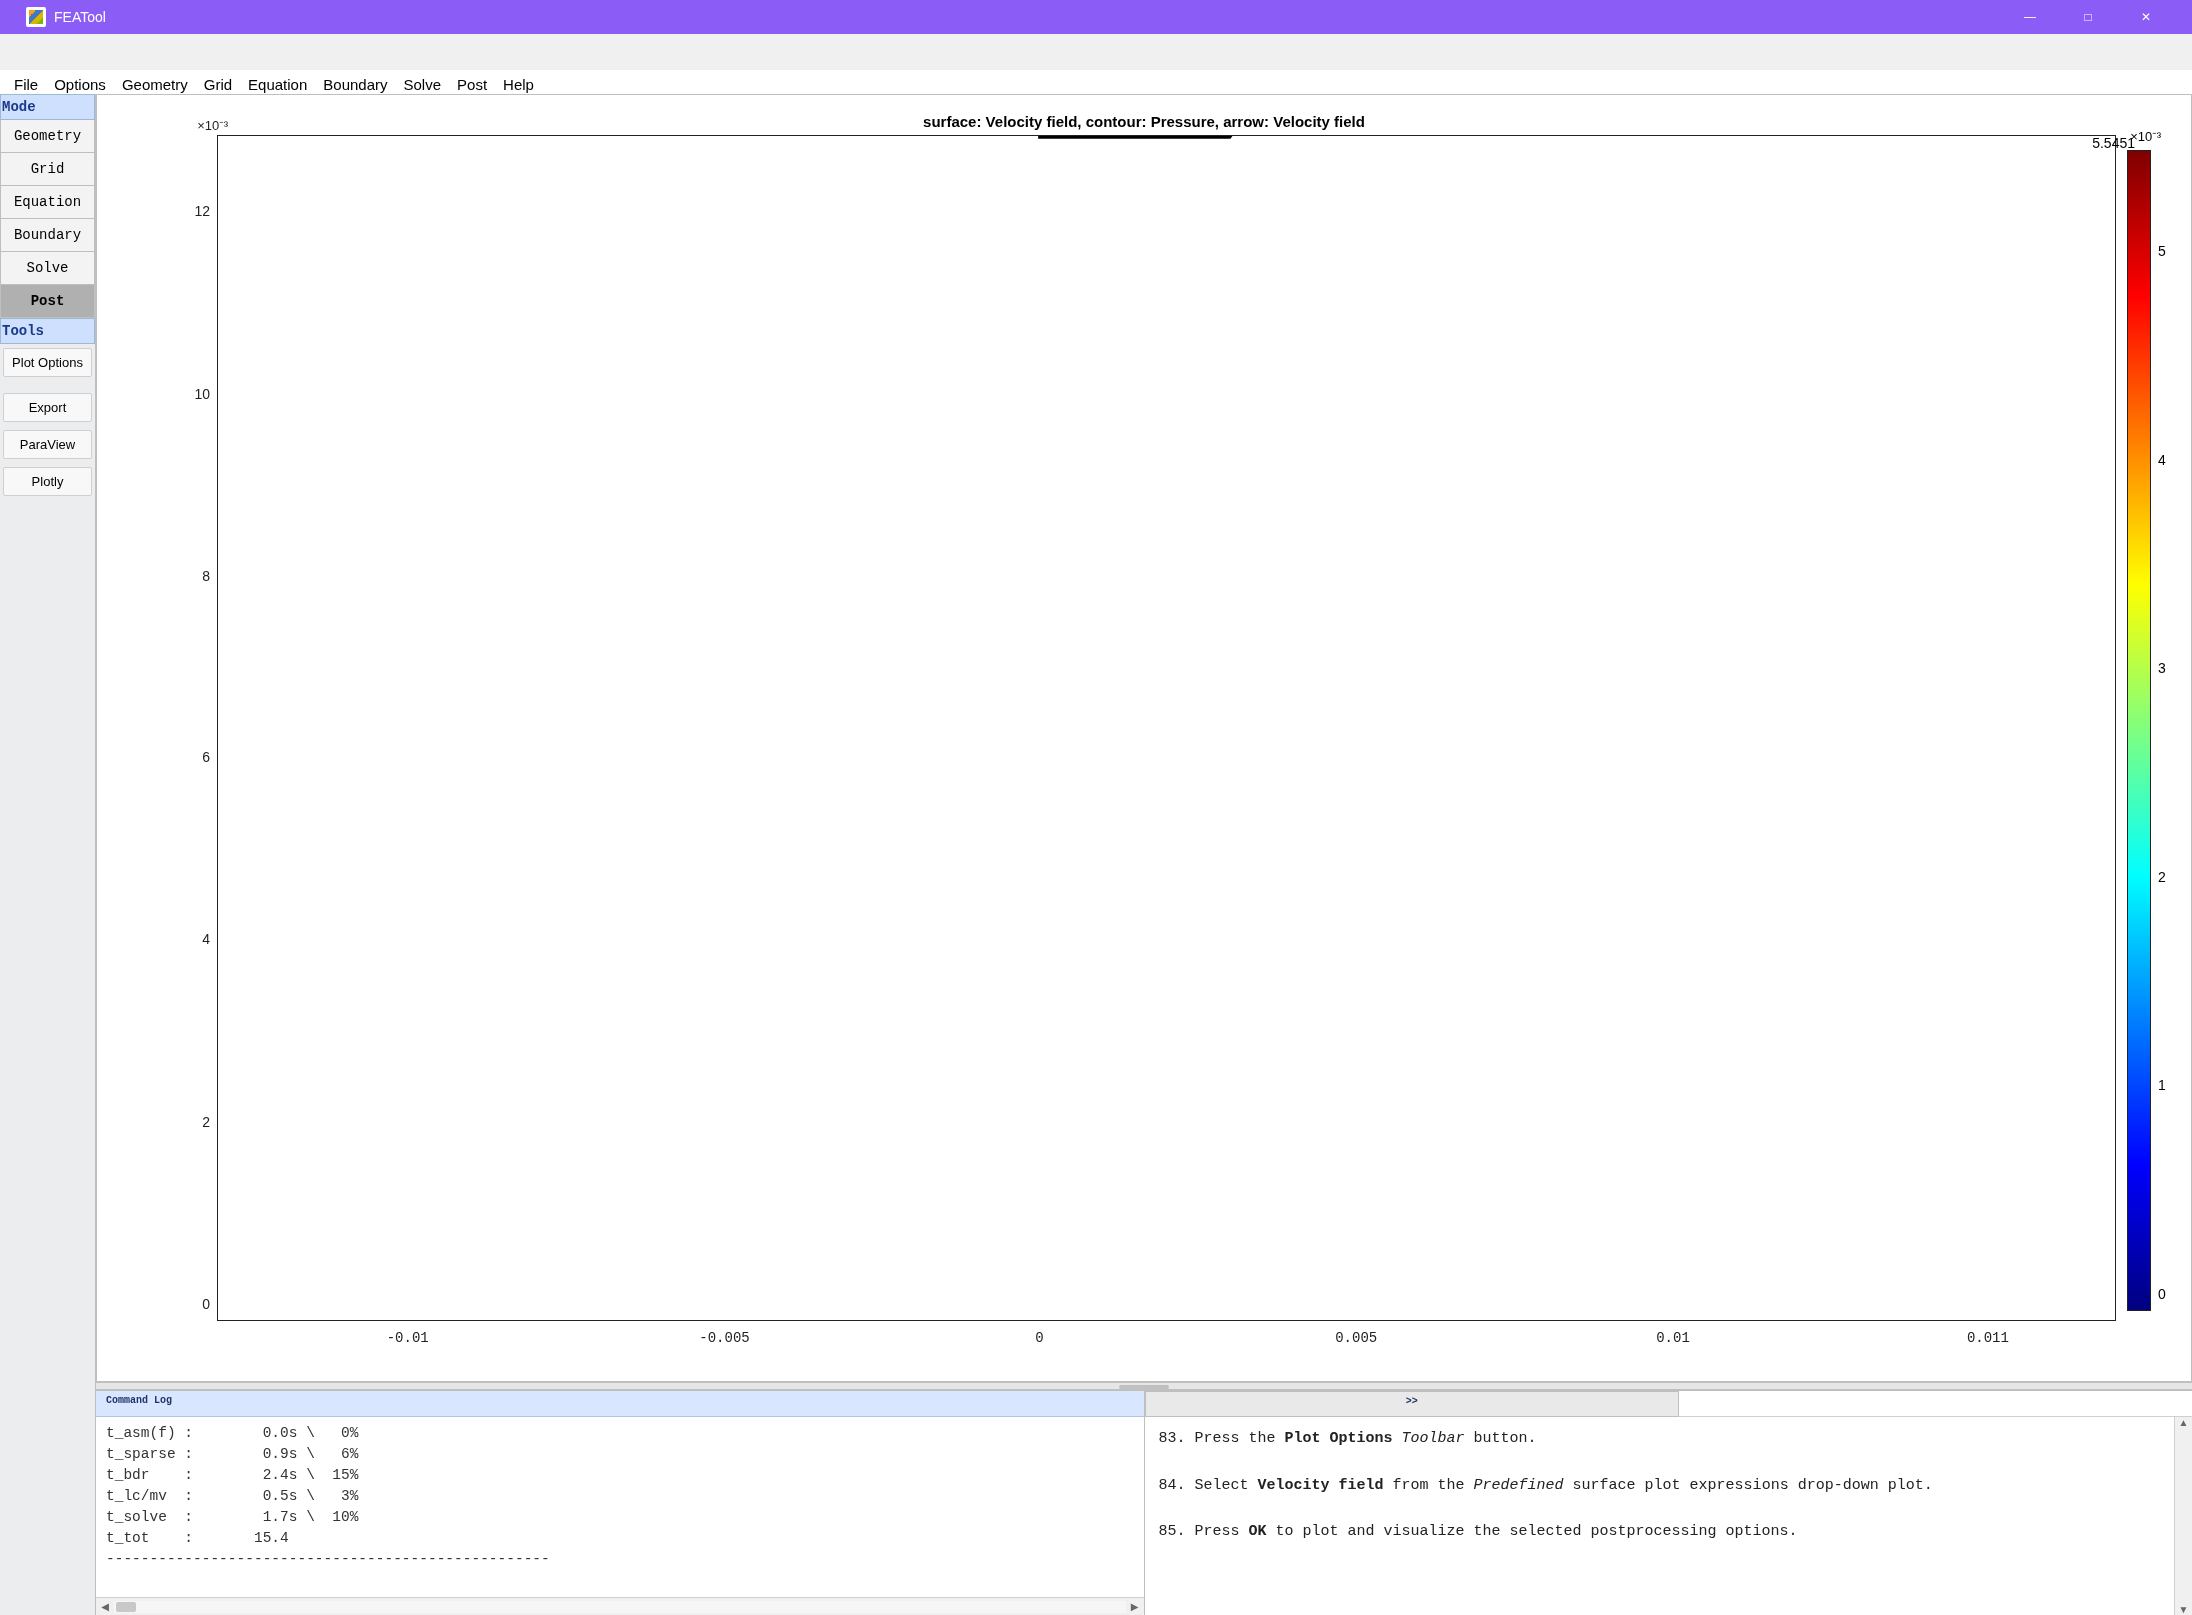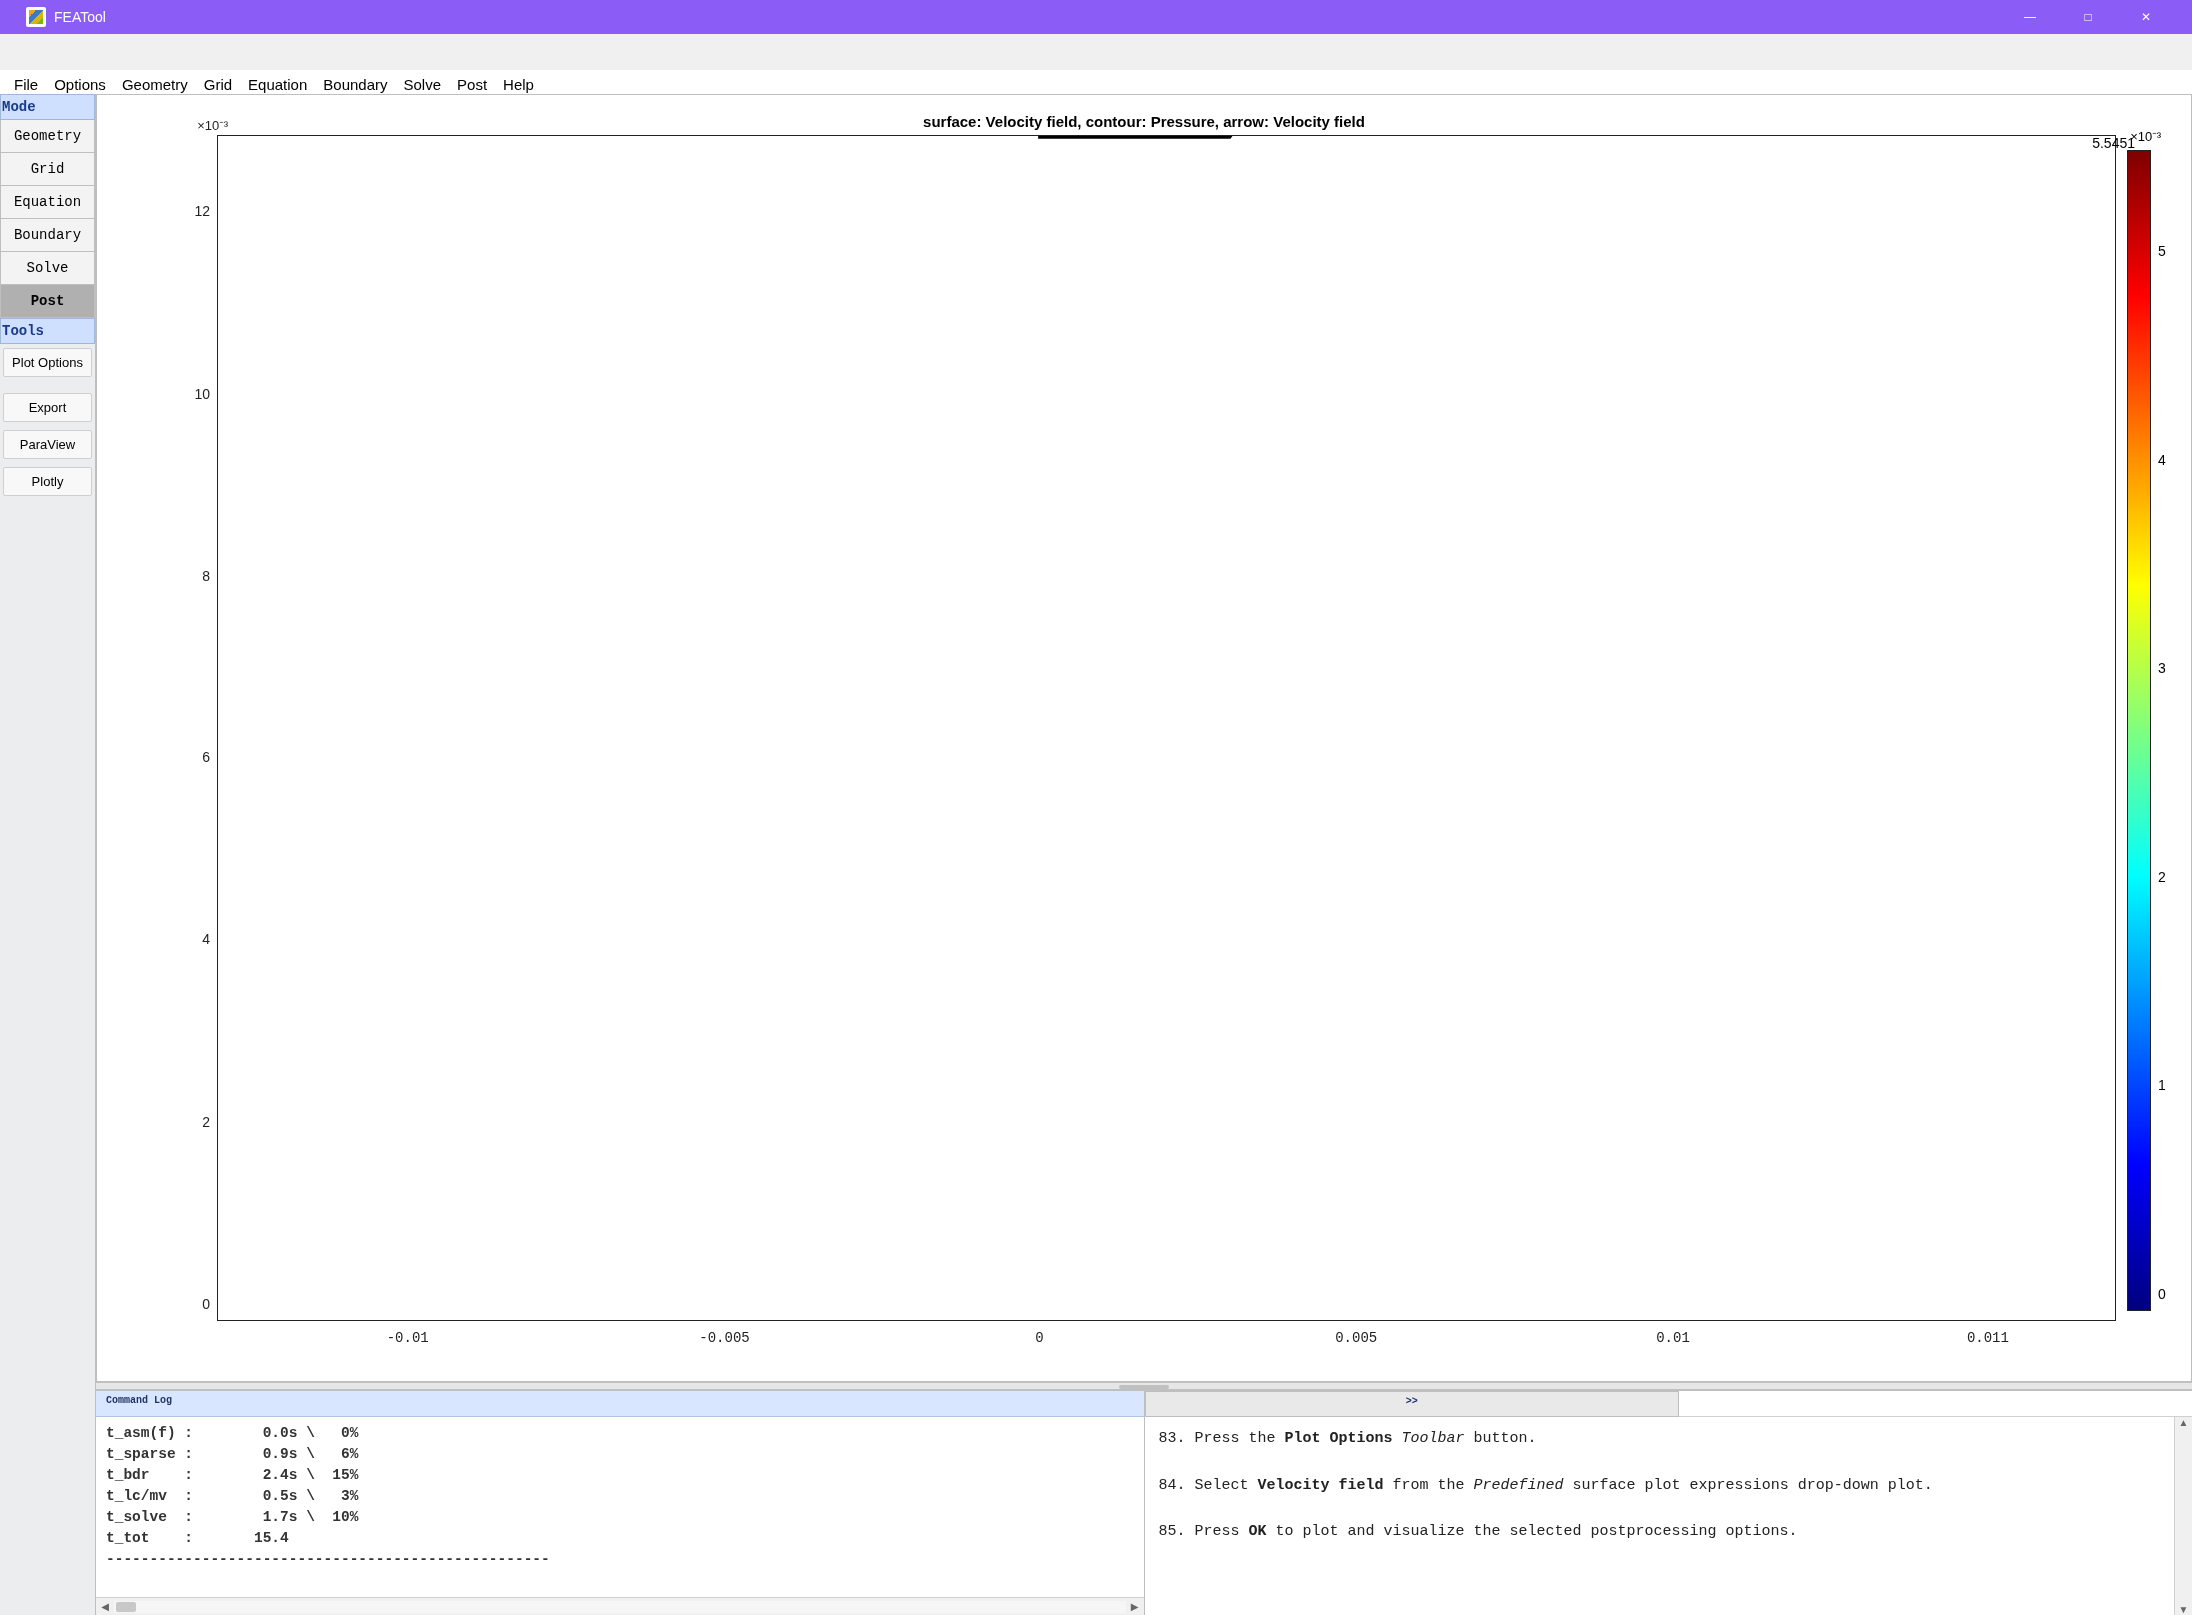--- a/index.html
+++ b/index.html
@@ -51,21 +51,21 @@
   .gutter::after{content:""; position:absolute; left:50%; top:2px; width:50px; height:4px; background:#c0c0c0; border-radius:2px; transform:translateX(-50%);}
   
   
   .bottom-panes { height: 225px; display: flex; border-top: 1px solid #bfbfbf; }
   .pane { flex: 1; display: flex; flex-direction: column; border-right: 1px solid #bfbfbf; background:#fff; overflow:hidden;}
   .pane:last-child { border-right: none; }
   .pane-header { background: #d9e6ff; border-bottom: 1px solid #b0c4e4; padding: 4px 10px; font-family:"Consolas","Courier New",monospace; font-weight:bold; font-size:10px; color:#223366;}
   .pane-header.prompt { background:#e9e9e9; border:1px solid #bfbfbf; width:50px; text-align:center; margin:0;}
   .pane .head-row { display:flex; align-items:stretch; height:26px;}
   .pane .head-row .pane-header { flex:1; }
-  .pane-body { flex:1; overflow:auto; padding: 6px 10px 6px 10px; font-family: "Consolas","Courier New",monospace; font-size: 14.5px; line-height: 1.45; white-space: pre; color:#333;font-weight:bold;}
+  .pane-body { flex:1; overflow:auto; padding: 6px 10px 6px 10px; font-family: "Consolas","Courier New",monospace; font-size: 14.5px; line-height: 1.45; white-space: pre; color:#333;}
   .pane-scrollbar-h { height:18px; background:#f0f0f0; border-top:1px solid #d0d0d0; display:flex; align-items:center;}
   .pane-scrollbar-h .arrow { width:18px; text-align:center; color:#666; font-size:10px;}
   .pane-scrollbar-h .track { flex:1; height:12px; background:#f6f6f6; position:relative;}
   .pane-scrollbar-h .thumb { position:absolute; left:2px; top:1px; width:20px; height:10px; background:#c8c8c8; border-radius:2px;}
   .pane-scrollbar-v { width:18px; background:#f0f0f0; border-left:1px solid #d0d0d0; display:flex; flex-direction:column; align-items:center; justify-content:space-between;}
   .pane-right-inner { display:flex; flex:1; overflow:hidden;}
   
   .instr-body { padding: 10px 14px; font-family:"Consolas","Courier New",monospace; font-size:15px; line-height:1.55; color:#222;}
   .instr-body b { font-weight: bold; }
   .instr-body i { font-style: italic; }

